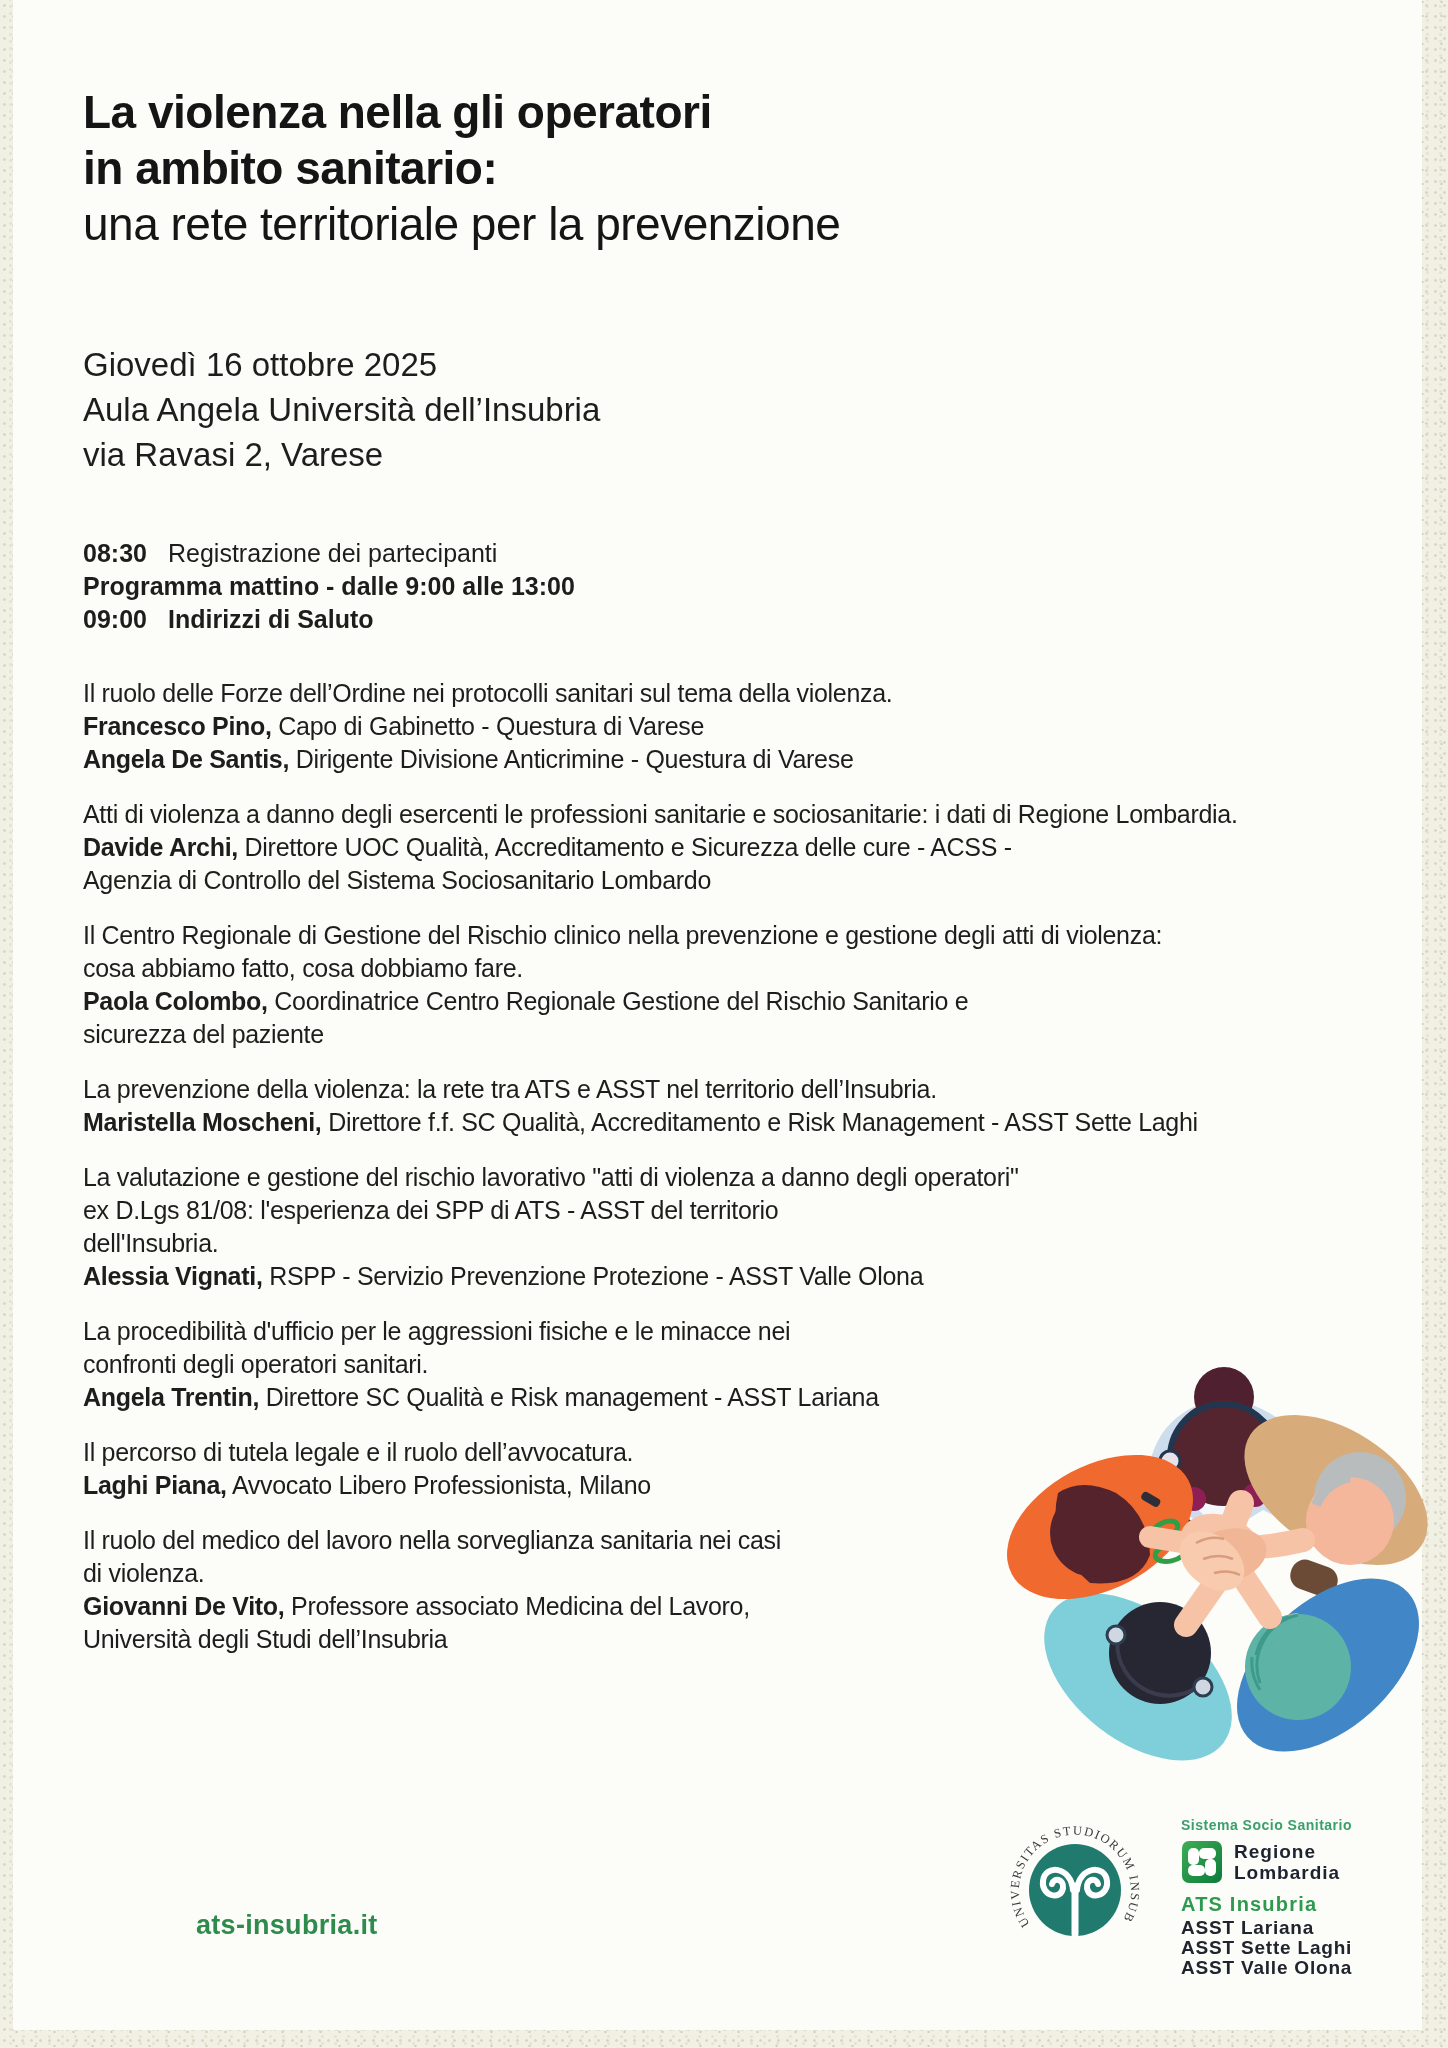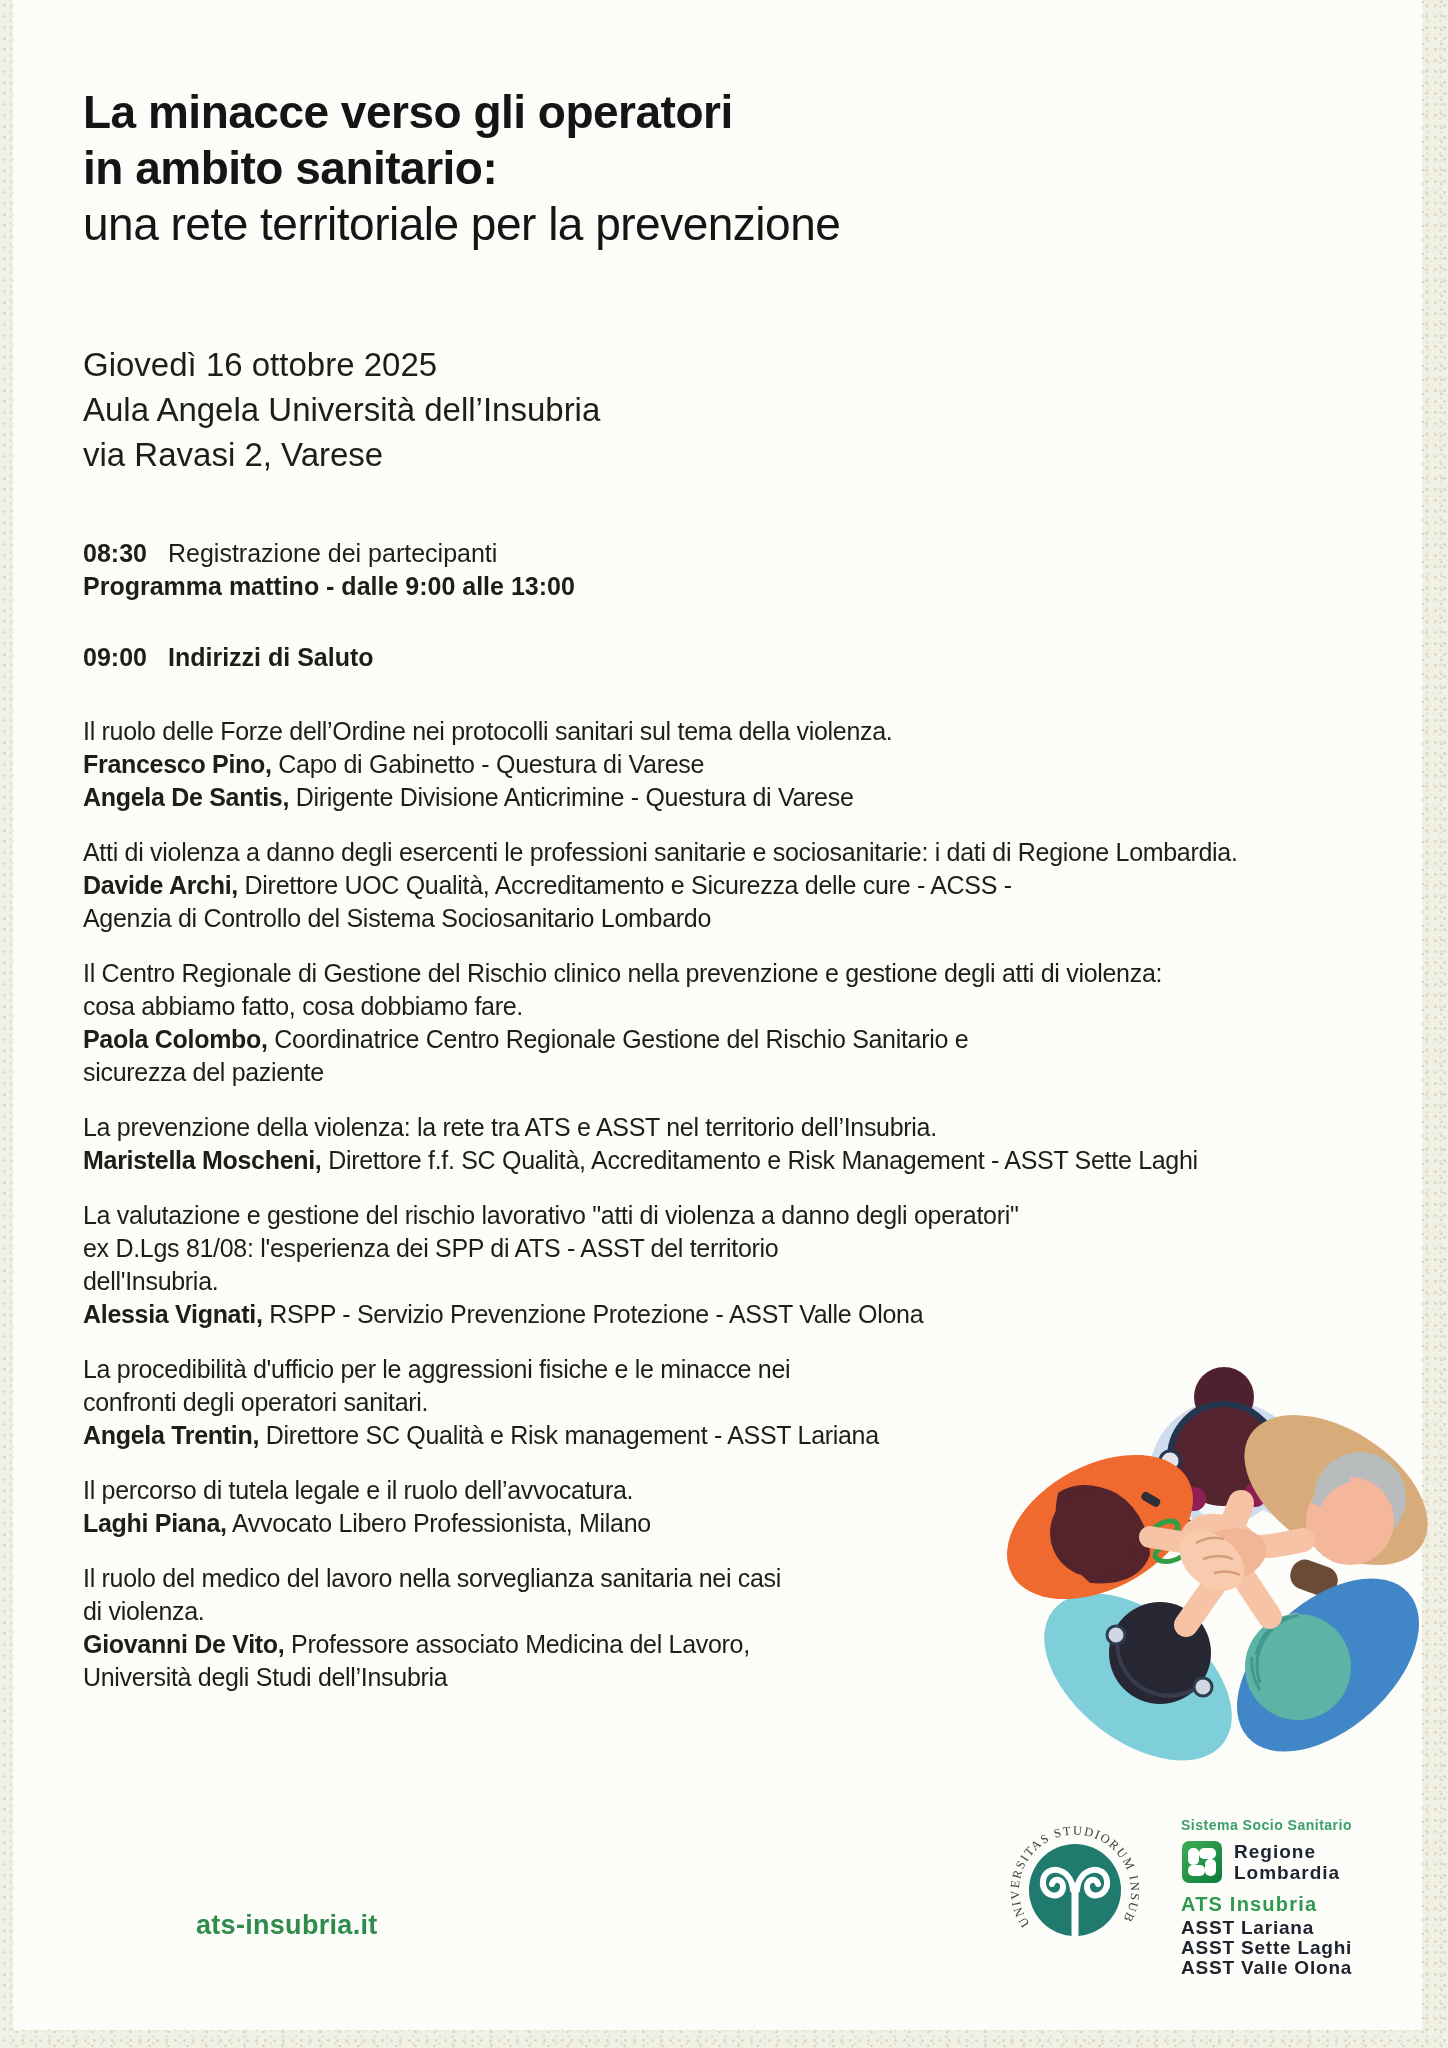--- a/index.html
+++ b/index.html
@@ -18,21 +18,21 @@
   .content{position:absolute;left:70px;top:0;right:10px;}
   .title{margin-top:84px;font-size:46px;line-height:56px;font-weight:bold;letter-spacing:-0.5px;color:#151515;}
   .title .light{font-weight:normal;}
   .dateblock{margin-top:90px;font-size:33px;line-height:45px;}
   .dateblock .d{font-weight:normal;}
   .prog{font-size:25px;line-height:33px;}
   .row{display:flex;}
   .row .time{width:85px;font-weight:bold;flex:none;}
   .reg{margin-top:60px;}
   .morning{font-weight:bold;}
-  .opening{margin-top:38px;font-weight:bold;}
+  .opening{font-weight:bold;}
   .sessions{margin-top:41px;letter-spacing:-0.3px;}
   .session{margin-bottom:22px;}
   .session .b{font-weight:bold;}
   .illus{position:absolute;left:985px;top:1335px;width:445px;height:430px;}
   .seal{position:absolute;left:992px;top:1816px;width:143px;height:152px;}
   .lomb{position:absolute;left:1168px;top:1817px;width:270px;}
   .sss{color:#3aa06b;font-size:14px;font-weight:bold;letter-spacing:.5px;}
   .lombrow{display:flex;align-items:center;margin-top:7px;}
   .lombsq{width:42px;height:44px;flex:none;margin-right:11px;}
   .lombname{font-size:19px;line-height:21px;letter-spacing:1px;color:#1d2330;font-weight:bold;}
@@ -42,21 +42,21 @@
   .site{position:absolute;left:183px;top:1910px;font-size:27px;font-weight:bold;color:#2e8b4c;letter-spacing:.3px;}
 </style>
 </head>
 <body>
 
 <div class="canvas">
   <div class="page">
     <div class="content">
 
       <div class="title">
-        <div>La minacce verso gli operatori</div>
+        <div>La violenza nella gli operatori</div>
         <div>in ambito sanitario:</div>
         <div class="light">una rete territoriale per la prevenzione</div>
       </div>
 
       <div class="dateblock">
         <div class="d">Giovedì 16 ottobre 2025</div>
         <div>Aula Angela Università dell’Insubria</div>
         <div>via Ravasi 2, Varese</div>
       </div>
 

